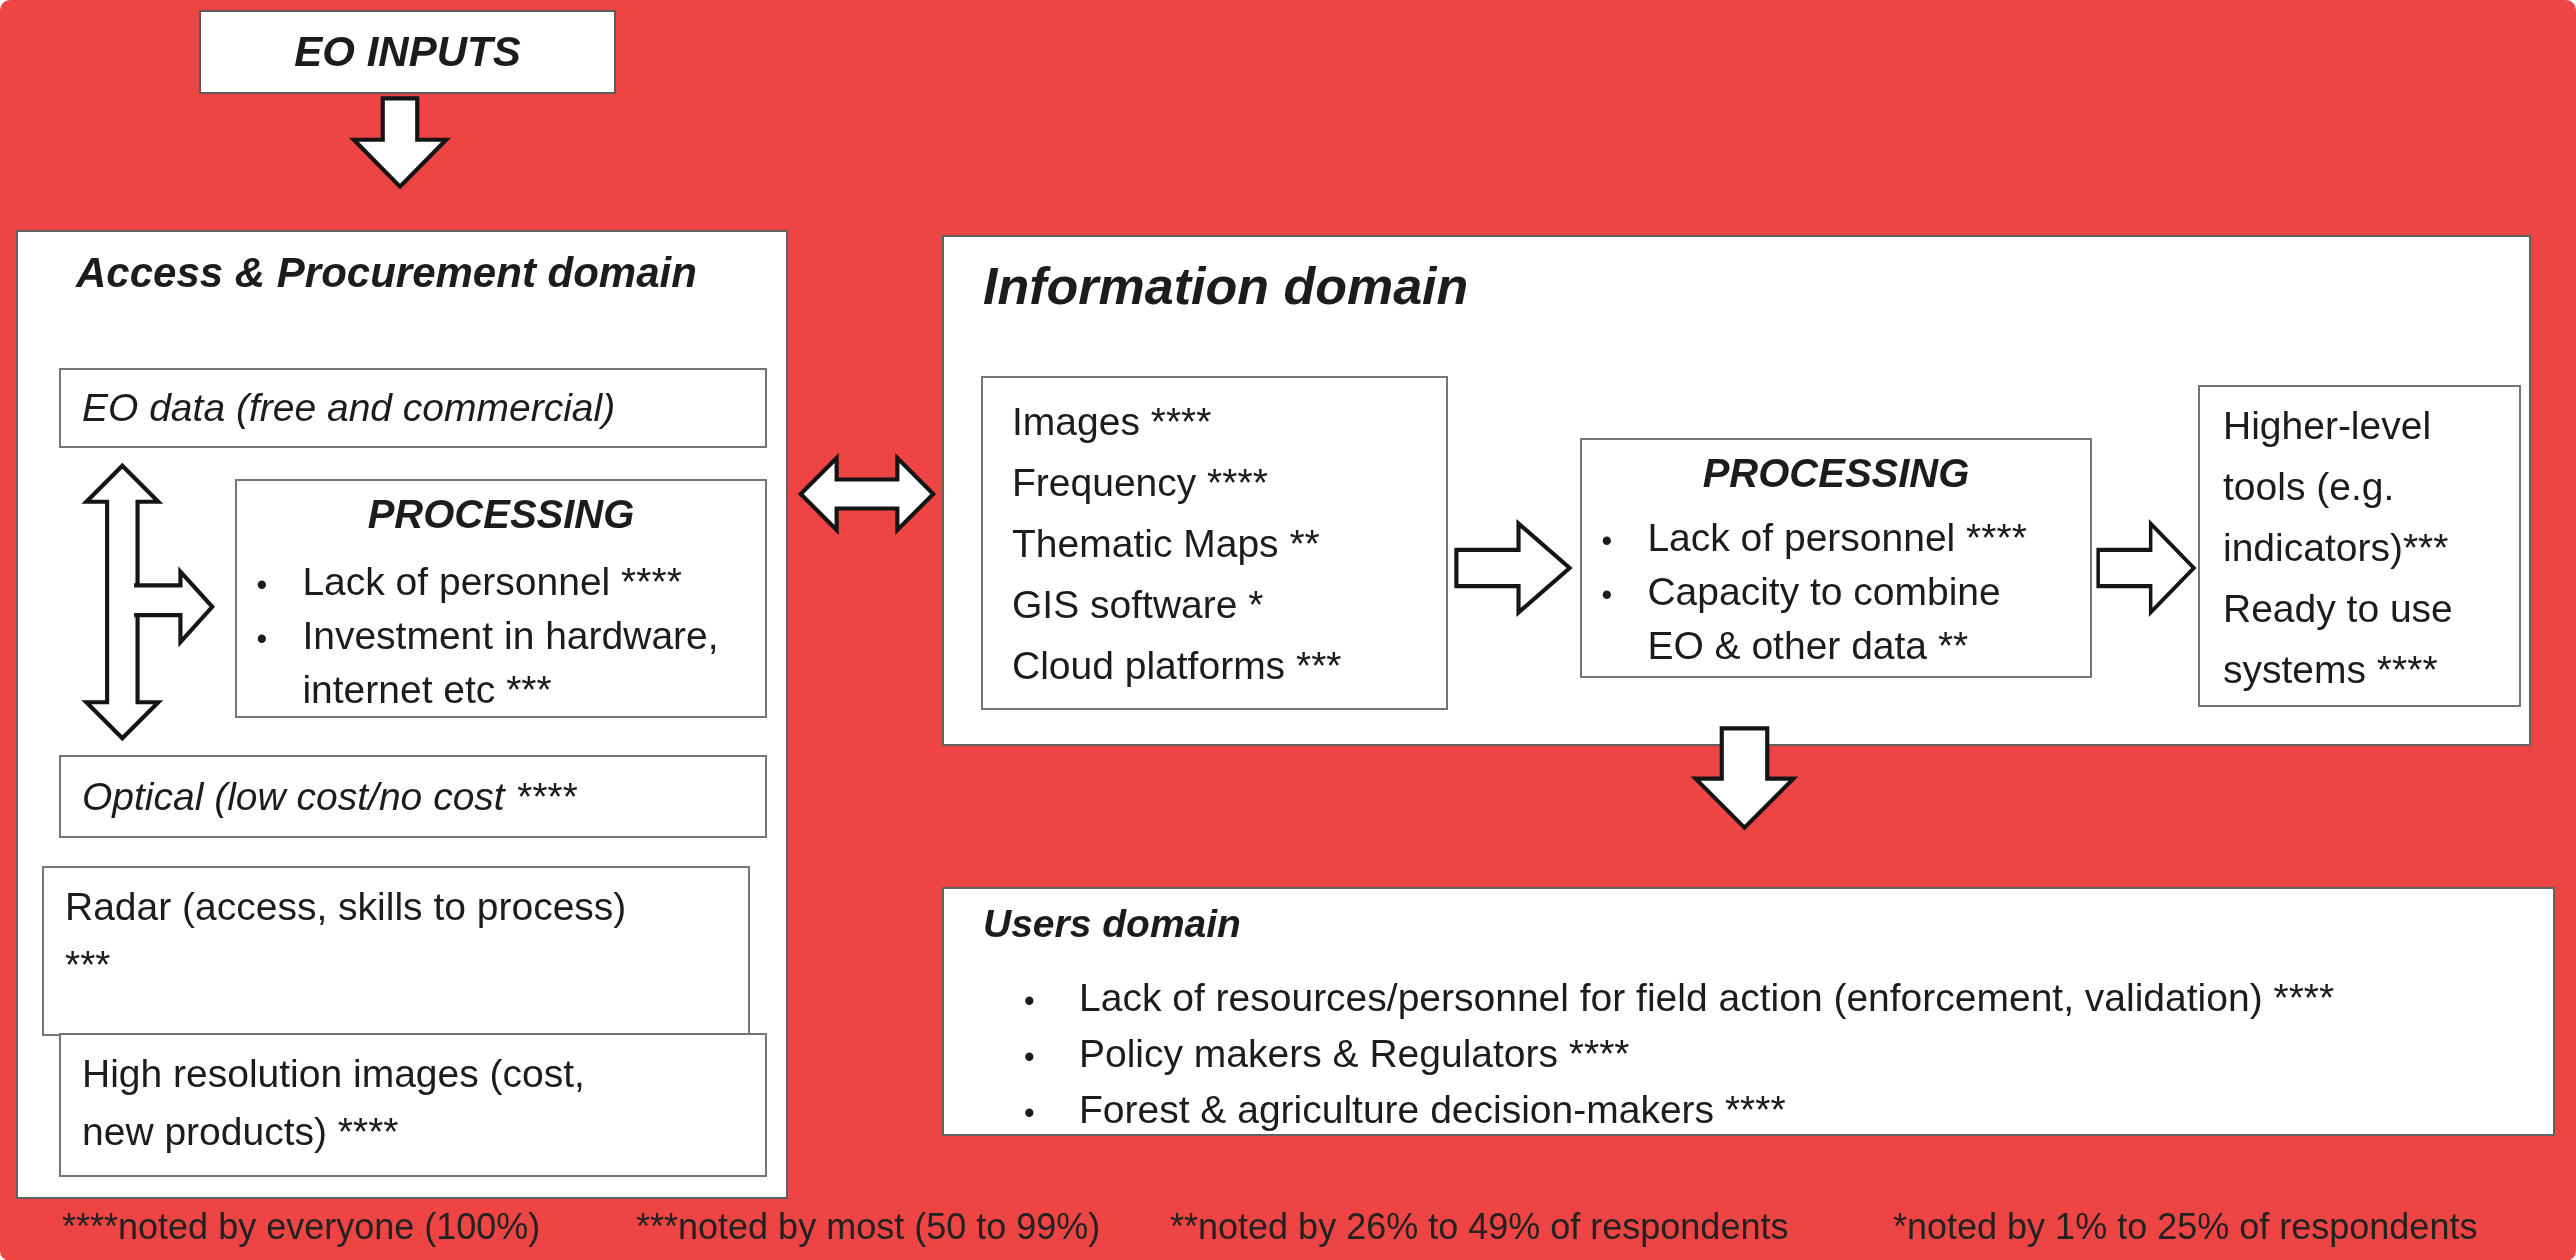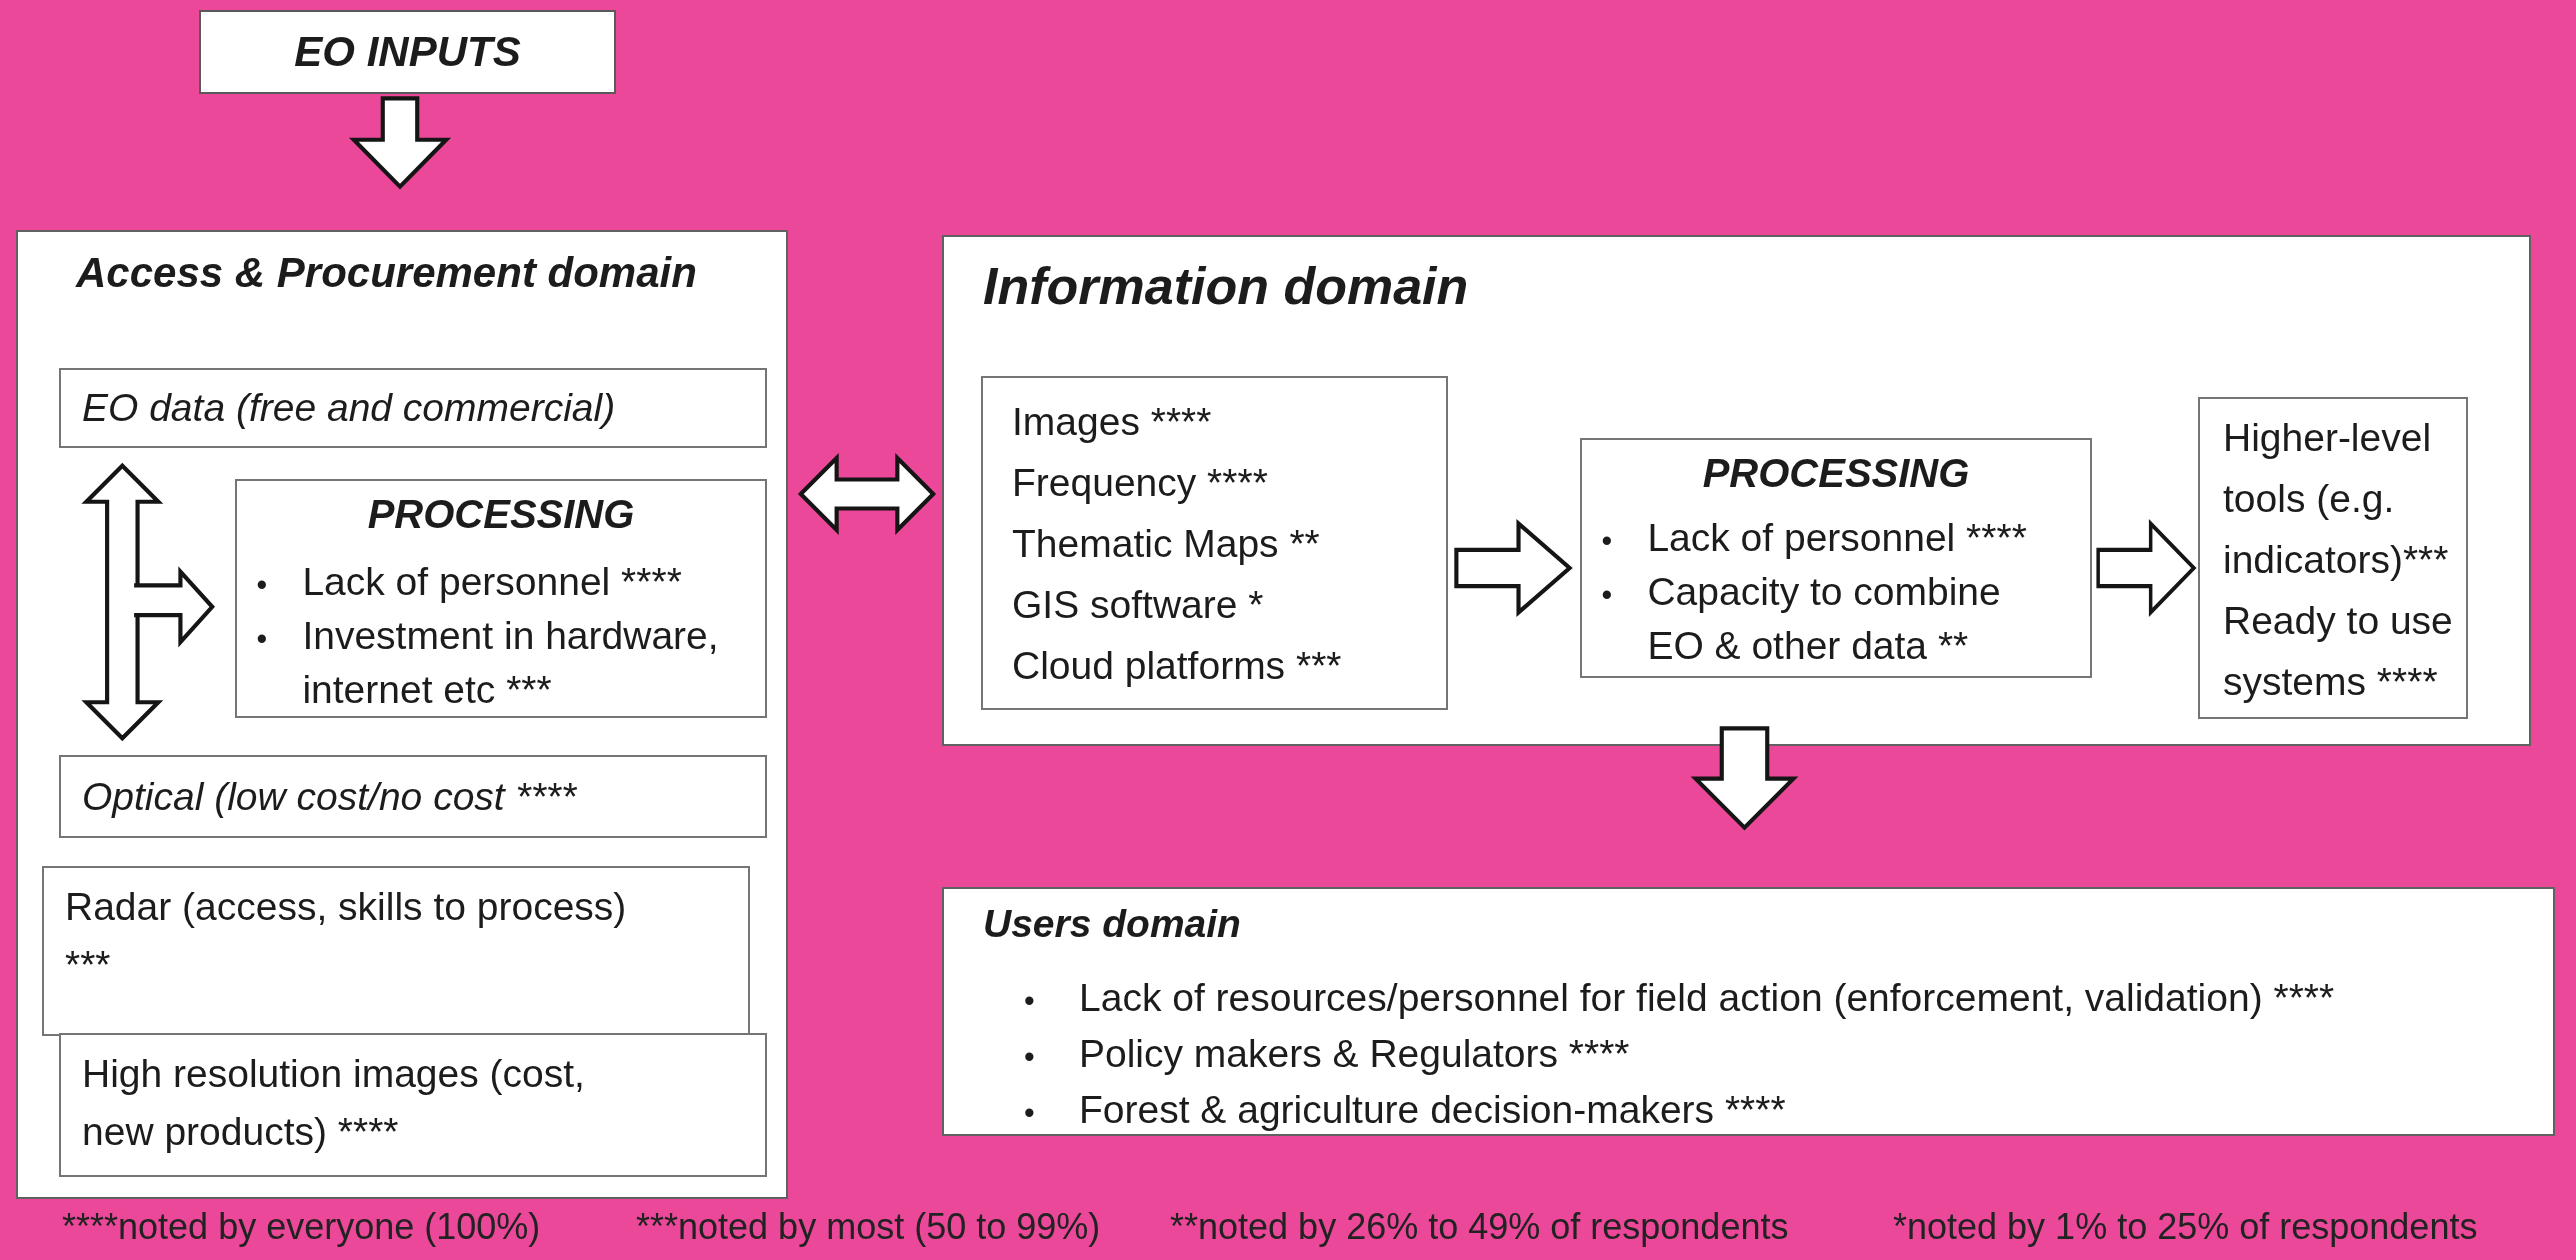--- a/index.html
+++ b/index.html
@@ -1,20 +1,21 @@
 <!DOCTYPE html>
 <html style="font-size:11px"><head>
 <meta charset="utf-8">
 <style>
   html,body { margin:0; padding:0; background:#ffffff; }
   .canvas {
     position:relative; width:2576px; height:1261px;
-    background:#ec4899; overflow:hidden;
+    background:#ef4444; overflow:hidden;
     font-family:"Liberation Sans","DejaVu Sans",sans-serif;
     color:#1c1c1c;
+    border-radius:10px;
   }
   .abs { position:absolute; box-sizing:border-box; }
   .box { position:absolute; box-sizing:border-box; background:#ffffff; border:2.1px solid #757575; }
   .box-outer { border:2.8px solid #616161;margin-top:40px; }
   .domain-title { position:absolute; font-size:52px; font-weight:bold; font-style:italic; white-space:nowrap; }
   .center-label { display:flex; align-items:center; padding-left:21px; font-size:39px; white-space:nowrap;font-style:italic; }
   .proc-title { text-align:center; font-size:40px; font-weight:bold; font-style:italic; margin-top:11px; }
   .blist { position:absolute; font-size:39px; }
   .brow { display:flex; align-items:baseline; line-height:52px; white-space:nowrap; }
   .brow .dot { width:46px; font-size:30.5px; flex:0 0 46px; }
@@ -124,21 +125,21 @@
           <span class="dot hide">•</span>
           <span>EO &amp; other data **</span>
         </div>
       </div>
     </div>
 
     <svg class="arrow" style="left:1153px; top:281px;" width="98" height="100" viewBox="0 0 168 144" preserveAspectRatio="none">
       <path d="M2,46 L92,46 L92,8 L166,72 L92,136 L92,98 L2,98 Z" fill="#ffffff" stroke="#151515" stroke-width="6"></path>
     </svg>
 
-    <div class="box" style="left:1254px; top:160px; width:270px; height:322px;padding-left:28px;">
+    <div class="box" style="left:1254px; top:148px; width:323px; height:322px;padding-left:28px;">
       <div class="vlist" style="left:23px; top:8.3px;">
         <div>Higher-level</div>
         <div>tools (e.g.</div>
         <div>indicators)***</div>
         <div>Ready to use</div>
         <div>systems ****</div>
       </div>
     </div>
   </div>
 

